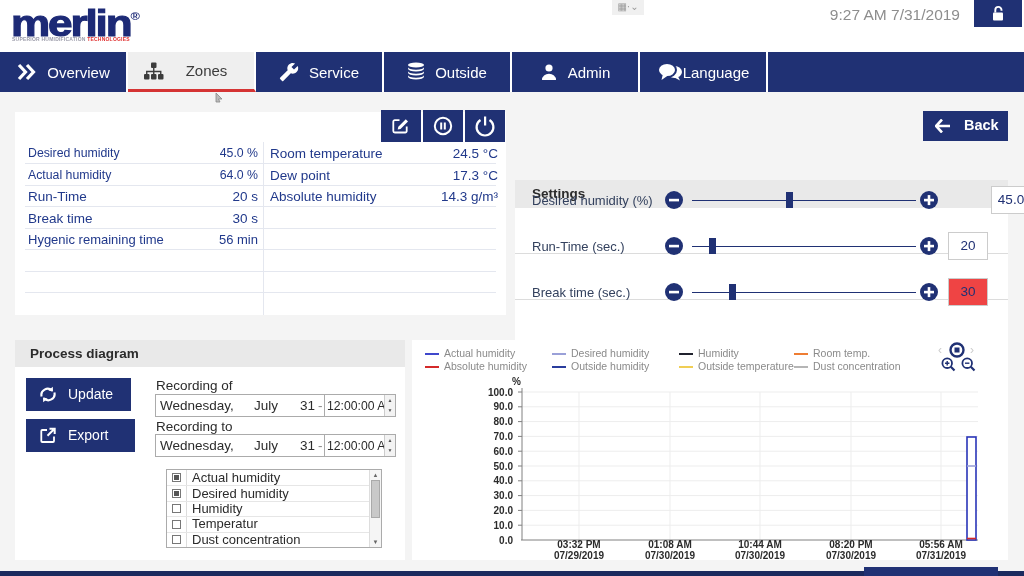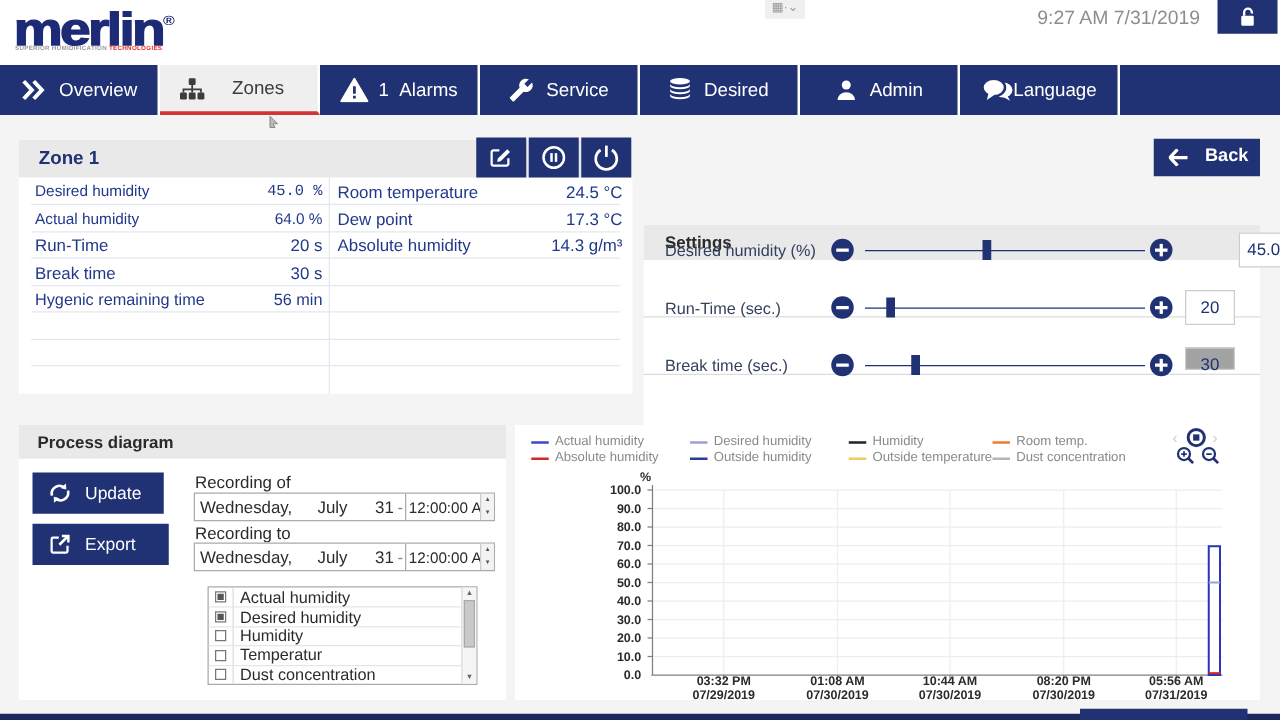--- a/index.html
+++ b/index.html
@@ -43,42 +43,34 @@
   <div style="width:128px;height:40px;border-right:2px solid #fff;background:#efefef;color:#3c3c3c;display:flex;align-items:center;justify-content:center;gap:22px;padding-right:12px;border-bottom:3px solid #d53434;">
     <svg width="21" height="18" viewBox="0 0 21 18">
       <rect x="8" y="0.5" width="5.5" height="5.5" rx="1" fill="#3c3c3c"></rect>
       <rect x="1" y="12" width="5.5" height="5.5" rx="1" fill="#3c3c3c"></rect>
       <rect x="8" y="12" width="5.5" height="5.5" rx="1" fill="#3c3c3c"></rect>
       <rect x="15" y="12" width="5.5" height="5.5" rx="1" fill="#3c3c3c"></rect>
       <path d="M10.75 6 V9.5 M3.75 12 V9.5 H17.75 V12 M10.75 9.5 V12" stroke="#3c3c3c" stroke-width="1.4" fill="none"></path>
     </svg>
     <span>Zones</span>
   </div>
-  <div style="width:128px;height:40px;border-right:2px solid #fff;display:flex;align-items:center;justify-content:center;gap:8px;">
-    <svg width="23" height="20" viewBox="0 0 23 20">
-        <path d="M11.5 1 L22 19 H1 Z" fill="#fff" stroke="#fff" stroke-width="1.5" stroke-linejoin="round"></path>
-        <rect x="10.4" y="7" width="2.2" height="6" fill="#203174"></rect>
-        <rect x="10.4" y="14.6" width="2.2" height="2.2" fill="#203174"></rect>
-      </svg>
-    <span>1&nbsp;&nbsp;Alarms</span>
-  </div>
   <div style="width:128px;height:40px;border-right:2px solid #fff;display:flex;align-items:center;justify-content:center;gap:10px;">
     <svg width="20" height="20" viewBox="0 0 24 24" style="transform:scaleX(-1);">
         <path d="M22.7 19l-9.1-9.1c.9-2.3.4-5-1.5-6.9-2-2-5-2.4-7.4-1.3L9 6 6 9 1.6 4.7C.4 7.1.9 10.1 2.9 12.1c1.9 1.9 4.6 2.4 6.9 1.5l9.1 9.1c.4.4 1 .4 1.4 0l2.3-2.3c.5-.4.5-1.1.1-1.4z" fill="#fff"></path>
       </svg>
     <span>Service</span>
   </div>
   <div style="width:128px;height:40px;border-right:2px solid #fff;display:flex;align-items:center;justify-content:center;gap:10px;">
     <svg width="18" height="20" viewBox="0 0 18 20">
       <ellipse cx="9" cy="3" rx="8" ry="2.6" fill="#fff"></ellipse>
       <path d="M1 5.2 a8 2.6 0 0 0 16 0 v1.6 a8 2.6 0 0 1 -16 0 z" fill="#fff"></path>
       <path d="M1 9.2 a8 2.6 0 0 0 16 0 v1.6 a8 2.6 0 0 1 -16 0 z" fill="#fff"></path>
       <path d="M1 13.2 a8 2.6 0 0 0 16 0 v1.6 a8 2.6 0 0 1 -16 0 z" fill="#fff"></path>
     </svg>
-    <span>Desired</span>
+    <span>Outside</span>
   </div>
   <div style="width:128px;height:40px;border-right:2px solid #fff;display:flex;align-items:center;justify-content:center;gap:10px;">
     <svg width="18" height="19" viewBox="0 0 18 19">
         <circle cx="9" cy="5" r="3.6" fill="#fff"></circle>
         <path d="M2 17 a7 6.2 0 0 1 14 0 z" fill="#fff"></path>
       </svg>
     <span>Admin</span>
   </div>
   <div style="width:128px;height:40px;border-right:2px solid #fff;display:flex;align-items:center;justify-content:center;">
     <svg width="26" height="20" viewBox="0 0 26 20">
@@ -90,34 +82,33 @@
     <span>Language</span>
   </div>
   <div style="flex:1;"></div>
 </div>
 
 <svg class="abs" style="left:212px;top:92px;" width="12" height="11" viewBox="0 0 12 11">
     <path d="M4 10 V1 L10 7 H6.5 L8 10 Z" fill="#bbb" stroke="#888" stroke-width="0.8"></path>
   </svg>
 
 <div class="panel" style="left:15px;top:112px;width:491px;height:203px;">
-  <div class="band" style="height:30px;line-height:30px;padding-left:16px;font-weight:bold;font-size:15px;color:#203174;">Zone 1</div>
 
   <div style="position:absolute;left:0;top:30px;width:491px;height:173px;font-size:13.5px;color:#21398b;">
 
     <div class="abs" style="left:10px;top:21px;width:471px;height:1px;background:#e4e7ef;"></div>
     <div class="abs" style="left:10px;top:43px;width:471px;height:1px;background:#e4e7ef;"></div>
     <div class="abs" style="left:10px;top:64px;width:471px;height:1px;background:#e4e7ef;"></div>
     <div class="abs" style="left:10px;top:86px;width:471px;height:1px;background:#e4e7ef;"></div>
     <div class="abs" style="left:10px;top:107px;width:471px;height:1px;background:#e4e7ef;"></div>
     <div class="abs" style="left:10px;top:129px;width:471px;height:1px;background:#e4e7ef;"></div>
     <div class="abs" style="left:10px;top:150px;width:471px;height:1px;background:#e4e7ef;"></div>
     <div class="abs" style="left:248px;top:0px;width:1px;height:173px;background:#e4e7ef;"></div>
 
-    <div class="abs" style="left:13px;top:2px;width:230px;height:19px;line-height:19px;font-size:12.3px;">Desired humidity<span style="float:right;font-family:Liberation Mono, monospace;">45.0&nbsp;%</span></div>
+    <div class="abs" style="left:13px;top:2px;width:230px;height:19px;line-height:19px;font-size:12.3px;">Desired humidity<span style="float:right;">45.0&nbsp;%</span></div>
     <div class="abs" style="left:13px;top:24px;width:230px;height:19px;line-height:19px;font-size:12.3px;">Actual humidity<span style="float:right;">64.0&nbsp;%</span></div>
     <div class="abs" style="left:13px;top:45px;width:230px;height:19px;line-height:19px;">Run-Time<span style="float:right;">20&nbsp;s</span></div>
     <div class="abs" style="left:13px;top:67px;width:230px;height:19px;line-height:19px;">Break time<span style="float:right;">30&nbsp;s</span></div>
     <div class="abs" style="left:13px;top:88px;width:230px;height:19px;line-height:19px;font-size:13px;">Hygenic remaining time<span style="float:right;">56&nbsp;min</span></div>
 
     <div class="abs" style="left:255px;top:2px;width:228px;height:19px;line-height:19px;">Room temperature<span style="float:right;">24.5&nbsp;°C</span></div>
     <div class="abs" style="left:255px;top:24px;width:228px;height:19px;line-height:19px;">Dew point<span style="float:right;">17.3&nbsp;°C</span></div>
     <div class="abs" style="left:255px;top:45px;width:228px;height:19px;line-height:19px;">Absolute humidity<span style="float:right;">14.3&nbsp;g/m³</span></div>
   </div>
 </div>
@@ -192,21 +183,21 @@
     <circle cx="10" cy="10" r="9" fill="#203174"></circle>
     <rect x="5" y="8.8" width="10" height="2.6" fill="#fff"></rect>
   </svg>
 <div class="abs" style="left:692px;top:291.5px;width:224px;height:1.5px;background:#203174;"></div>
 <div class="abs" style="left:729px;top:284px;width:7px;height:16px;background:#203174;"></div>
 <svg class="abs" style="left:919px;top:282px;" width="20" height="20" viewBox="0 0 20 20">
     <circle cx="10" cy="10" r="9" fill="#203174"></circle>
     <rect x="5" y="8.8" width="10" height="2.6" fill="#fff"></rect>
     <rect x="8.7" y="5.1" width="2.6" height="10" fill="#fff"></rect>
   </svg>
-<div class="abs" style="left:948px;top:278px;width:40px;height:18px;border:1px solid #ccc;background:#a3a3a3;color:#203174;font-size:13.5px;text-align:center;line-height:26px;">30</div>
+<div class="abs" style="left:948px;top:278px;width:40px;height:28px;border:1px solid #ccc;background:#ef4444;color:#203174;font-size:13.5px;text-align:center;line-height:26px;">30</div>
 
 <div class="panel" style="left:15px;top:340px;width:390px;height:220px;">
   <div class="band" style="height:27px;line-height:27px;padding-left:15px;font-weight:bold;font-size:13.5px;color:#2b2b2b;">Process diagram</div>
 </div>
 
 <div class="abs navy" style="left:26px;top:378px;width:105px;height:33px;color:#fff;font-size:14px;">
   <svg width="18" height="17" viewBox="0 0 18 17" style="position:absolute;left:13px;top:8px;">
     <path d="M2.6 10.5 a6.2 6.2 0 0 1 10.5 -5.8" stroke="#fff" stroke-width="2.1" fill="none"></path>
     <path d="M13.8 0.8 L14 5.6 L9.4 4.4 Z" fill="#fff"></path>
     <path d="M15.4 6.5 a6.2 6.2 0 0 1 -10.5 5.8" stroke="#fff" stroke-width="2.1" fill="none"></path>

